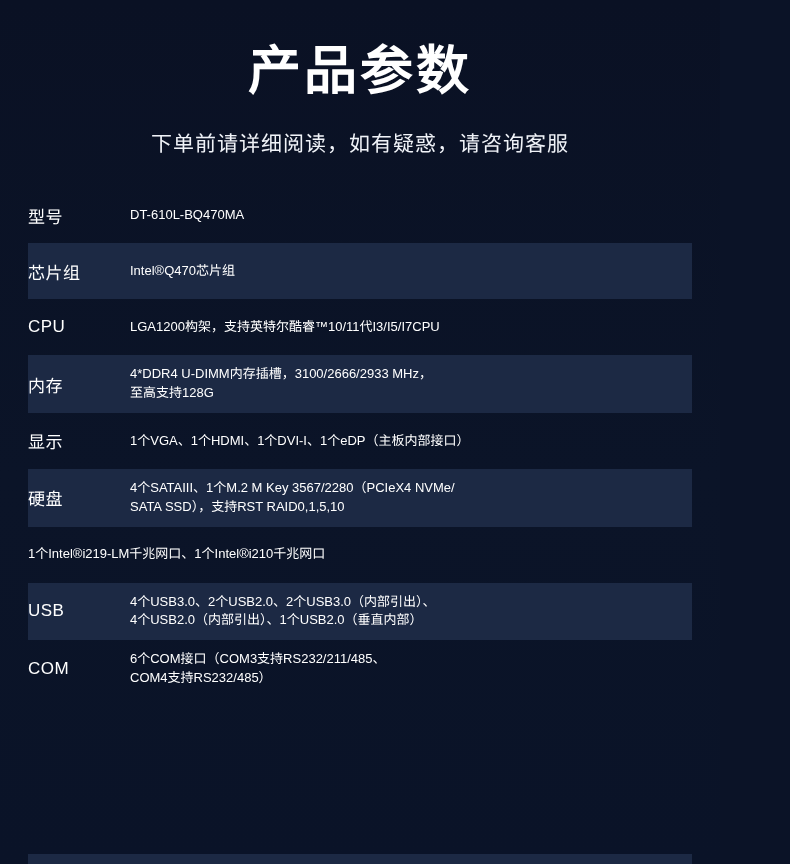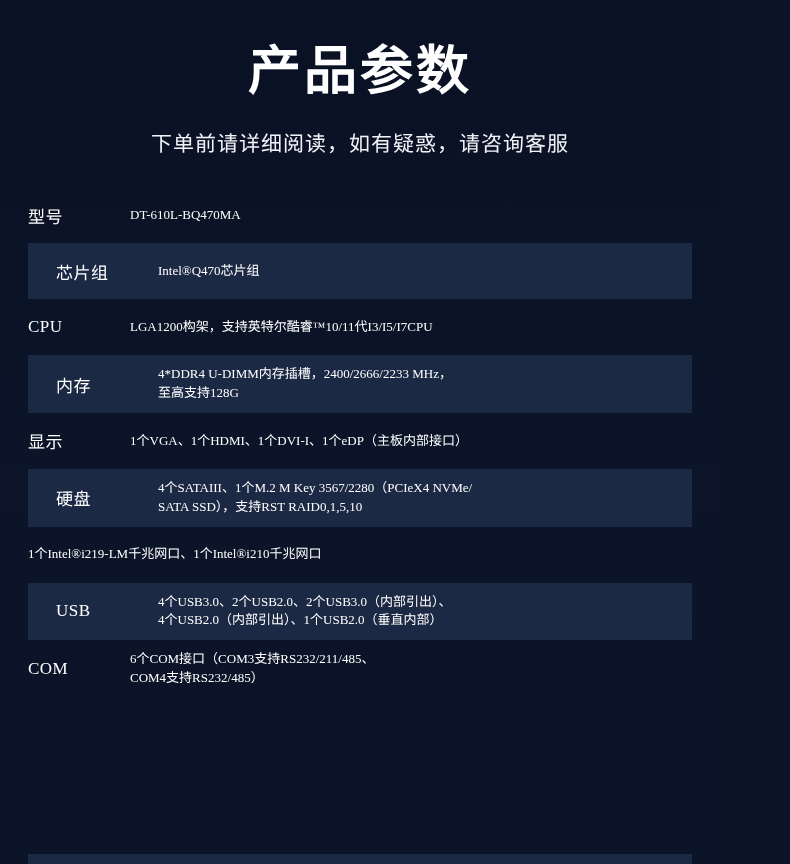--- a/index.html
+++ b/index.html
@@ -40,25 +40,23 @@
   }
   .spec-table {
     margin: 30px auto 0 auto;
     width: 664px;
     border-collapse: collapse;
   }
   .spec-row {
     display: flex;
     align-items: stretch;
     min-height: 56px;
-    font-family: Liberation Serif, serif;
   }
   .spec-row.alt {
     background: #1c2944;
-    padding-left: 28px;
   }
   .spec-label {
     width: 102px;
     min-width: 102px;
     display: flex;
     align-items: center;
     font-size: 17px;
     color: #ffffff;
     padding-left: 0px;
     letter-spacing: 0.5px;
@@ -103,21 +101,21 @@
       <div class="spec-value">Intel®Q470芯片组</div>
     </div>
 
     <div class="spec-row">
       <div class="spec-label">CPU</div>
       <div class="spec-value">LGA1200构架，支持英特尔酷睿™10/11代I3/I5/I7CPU</div>
     </div>
 
     <div class="spec-row alt">
       <div class="spec-label">内存</div>
-      <div class="spec-value">4*DDR4 U-DIMM内存插槽，2400/2666/2233 MHz，
+      <div class="spec-value">4*DDR4 U-DIMM内存插槽，3100/2666/2933 MHz，
 至高支持128G</div>
     </div>
 
     <div class="spec-row">
       <div class="spec-label">显示</div>
       <div class="spec-value">1个VGA、1个HDMI、1个DVI-I、1个eDP（主板内部接口）</div>
     </div>
 
     <div class="spec-row alt">
       <div class="spec-label">硬盘</div>

